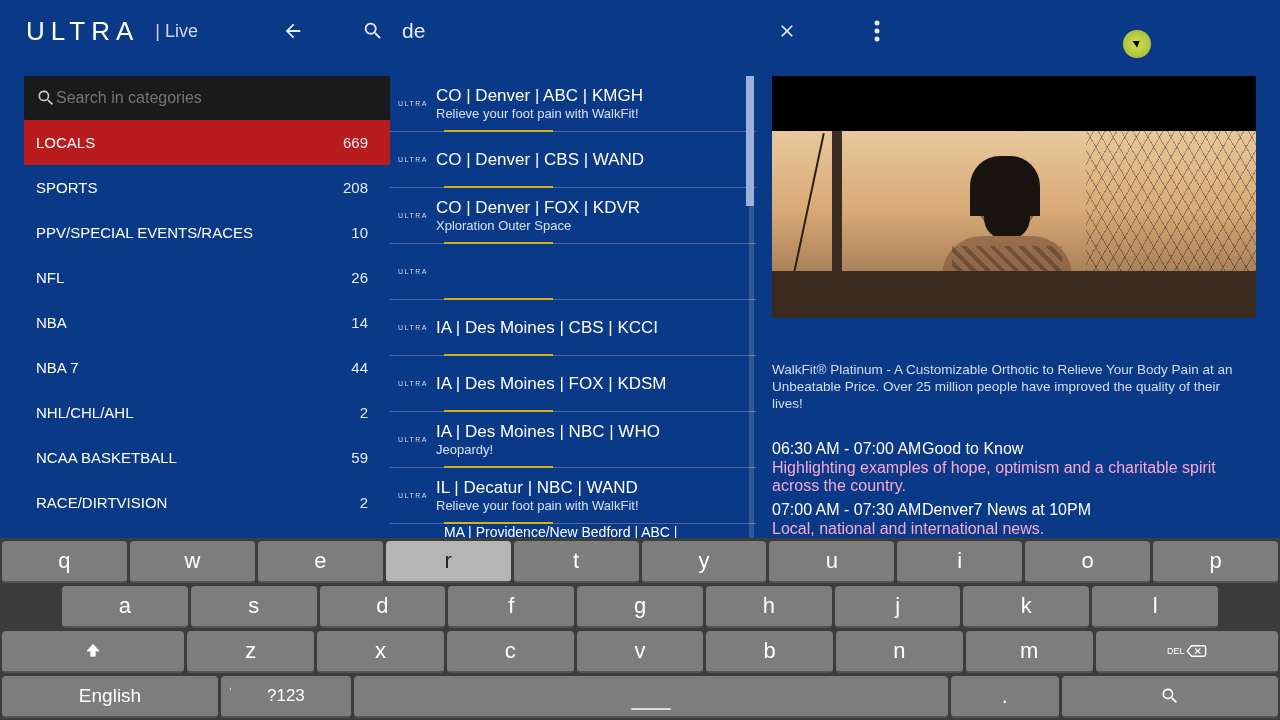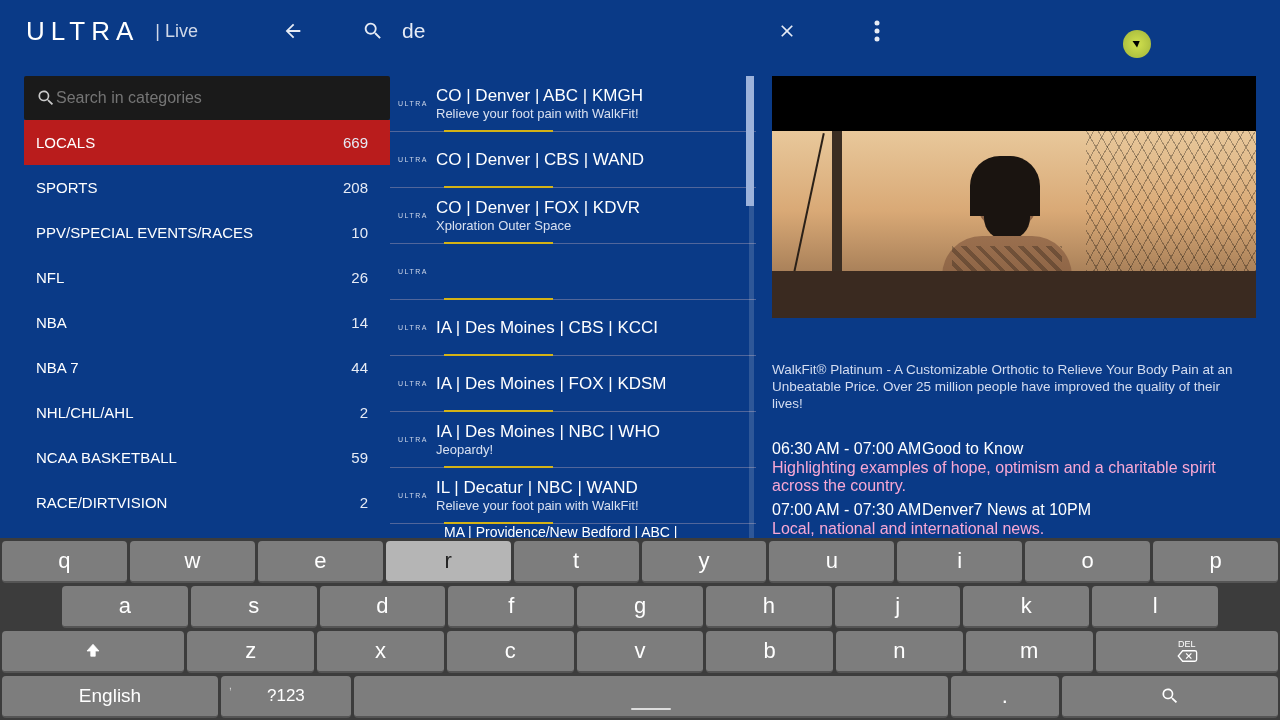--- a/index.html
+++ b/index.html
@@ -75,21 +75,21 @@
   .krow.r2 { padding:0 60px 0 60px;} .krow.r2 .key { flex:1; }
   .krow.r3 .key { flex:1; } .krow.r3 .wide { flex:1.44; }
   .krow.r4 { } .krow.r4 .key { flex:1; }
   .krow.r4 .english { flex:2; font-size:19px;}
   .krow.r4 .symnum { flex:1.2; font-size:17px;}
   .krow.r4 .space { flex:5.5; background:#7d7d7d; position:relative;}
   .krow.r4 .space::after{content:"";position:absolute;bottom:6px;left:50%;transform:translateX(-50%);width:40px;height:2px;background:#ddd;border-radius:2px;}
   .krow.r4 .dot{flex:1;}
   .krow.r4 .srch{flex:2;}
   .key.hl { background:#b5b5b5; color:#222;}
-  .key.del { font-size:12px; flex-direction:column; line-height:1;}
+  .key.del { font-size:12px; flex-direction:row; line-height:1;}
   .key .sup{position:absolute; top:4px; left:8px; font-size:10px; color:#ddd;}
   .key{position:relative;}
 
   svg { display:block; }
 </style>
 </head>
 <body>
 
 <div class="header">
   <span class="logo">ULTRA</span>

